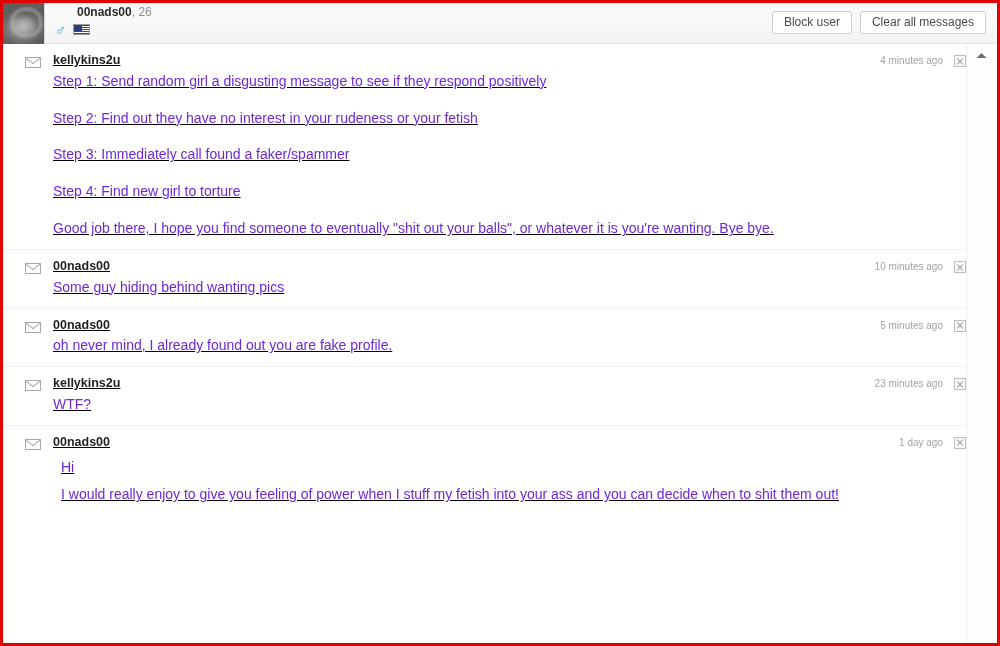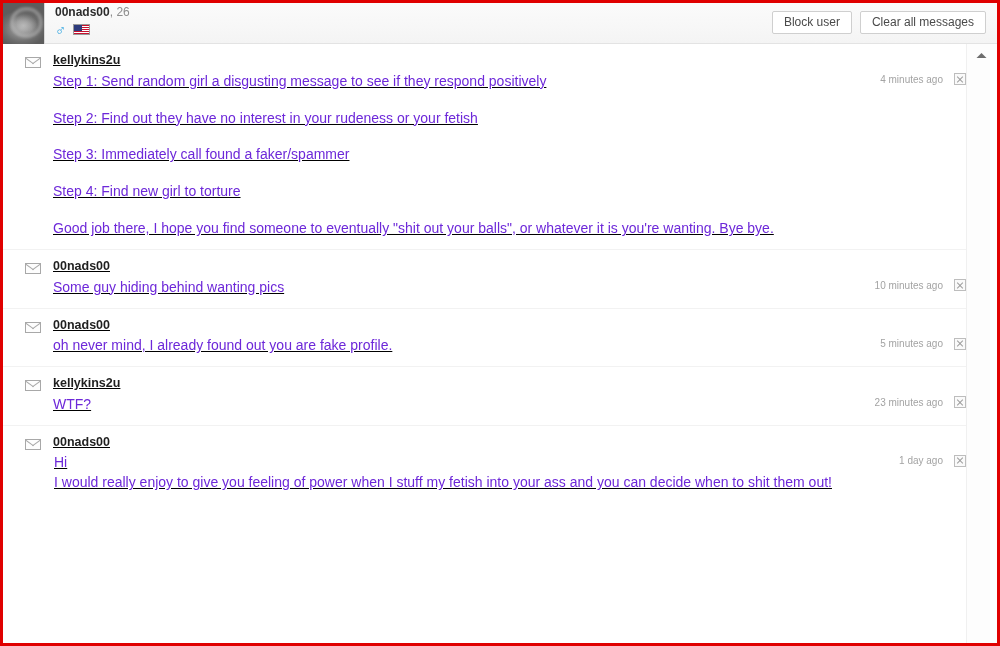--- a/index.html
+++ b/index.html
@@ -64,20 +64,21 @@
   }
 
   .profile-meta {
     padding: 3px 0 0 10px;
     line-height: 1.15;
   }
   .profile-nameline {
     font-size: 12px;
     color: #3b3b3b;
     white-space: nowrap;
+    margin-left: 22px;
   }
   .profile-name {
     font-weight: bold;
     font-size: 12px;
     color: #2b2b2b;
   }
   .profile-age {
     font-size: 12px;
     color: #8d8d8d;
   }
@@ -196,28 +197,27 @@
   .msg-body {
     font-size: 14px;
     color: #6d28d9;
     line-height: 1.35;
     max-width: 800px;
   }
   .msg-body p {
     margin: 0 0 18px 0;
   }
   .msg-body p:last-child { margin-bottom: 0; }
-  .msg-body.tight p { margin: 1px; }
+  .msg-body.tight p { margin: 8px; }
 
   .msg-right {
     position: absolute;
-    top: 29px;
+    top: 11px;
     right: 0;
     display: flex;
-    align-items: center;
     gap: 11px;
     white-space: nowrap;
   }
   .msg-time {
     font-size: 10px;
     color: #a3a3a3;
   }
   .delete-icon {
     width: 12px;
     height: 12px;

